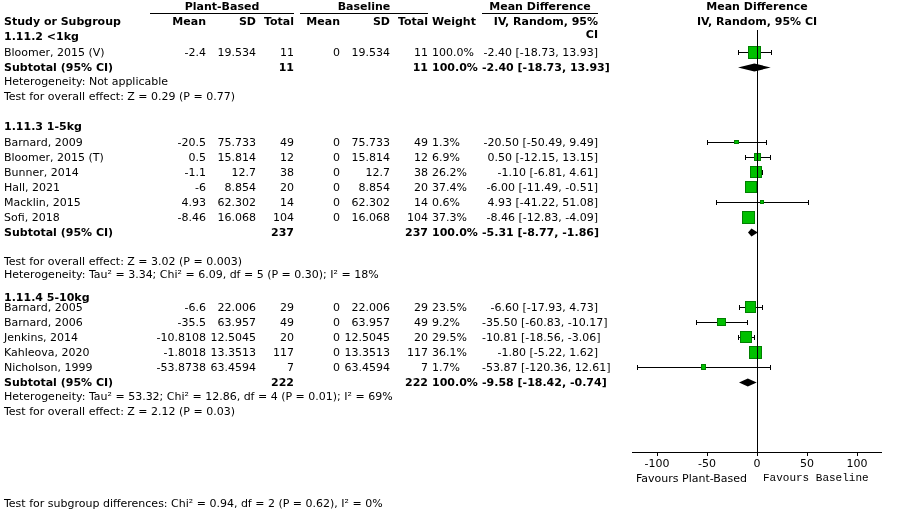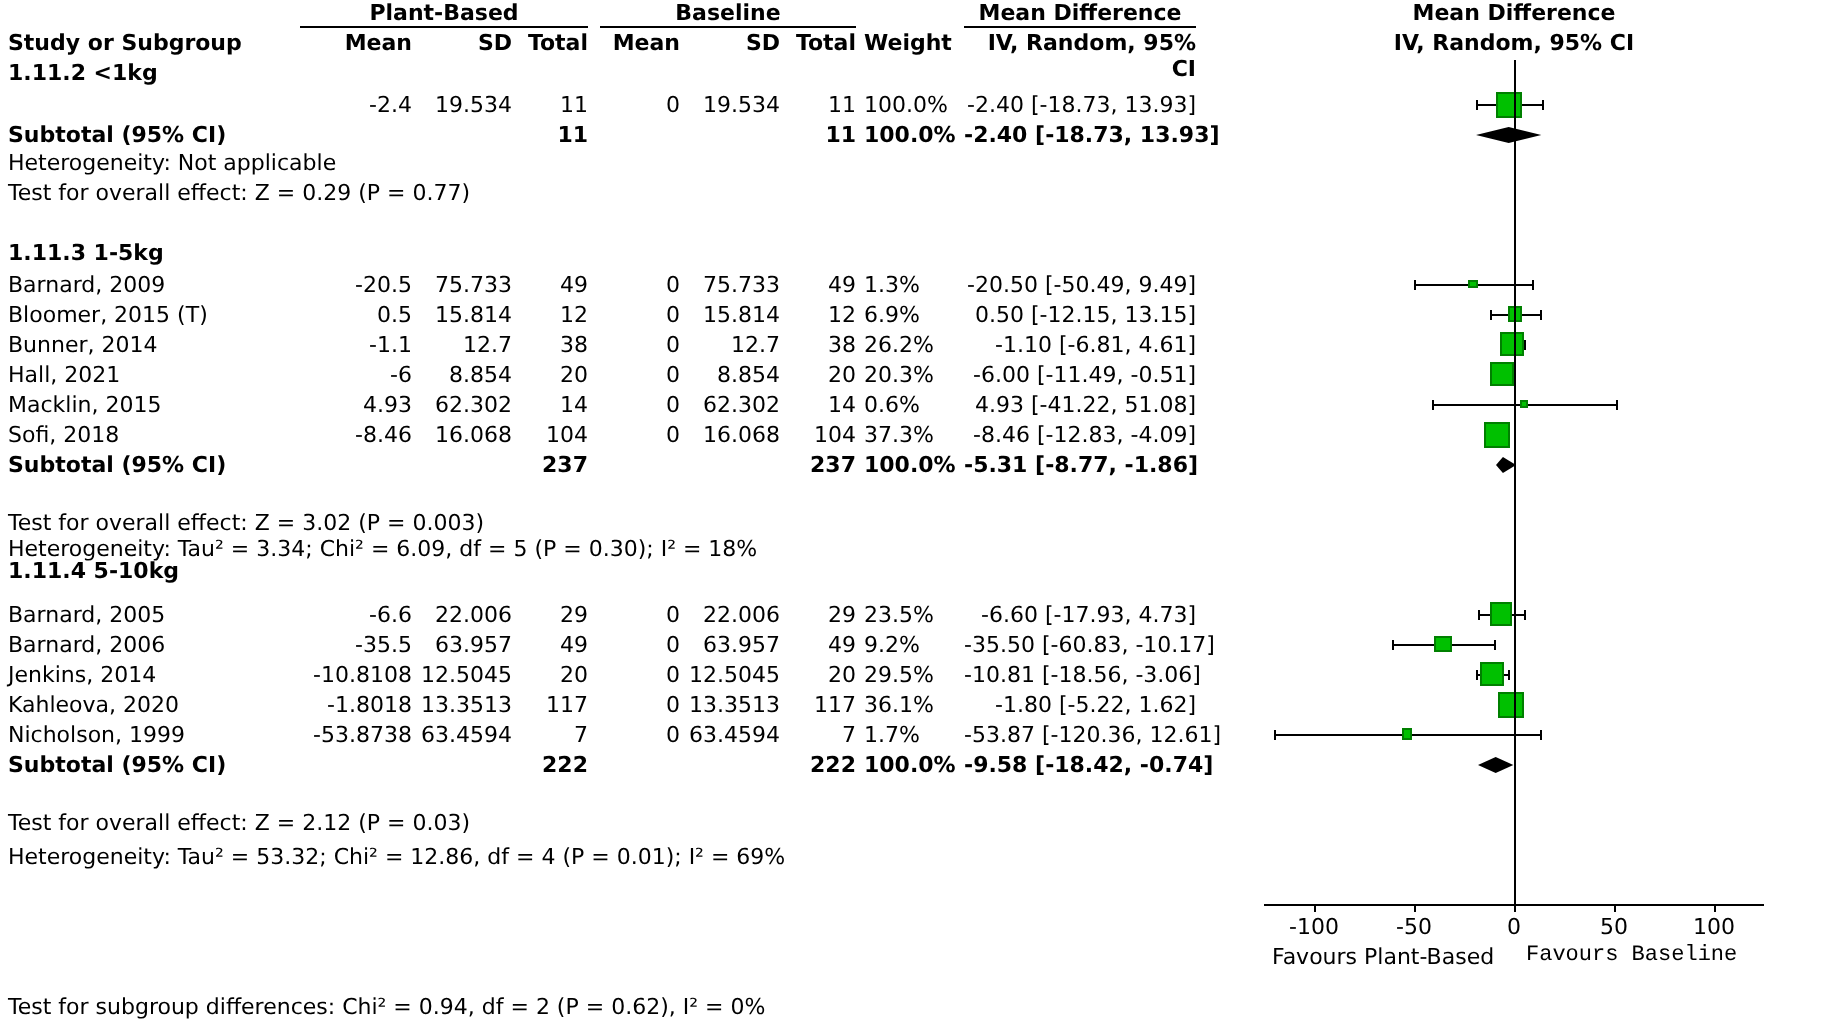--- a/index.html
+++ b/index.html
@@ -171,20 +171,21 @@
       <div class="col-hdr c-btot">Total</div>
       <div class="col-hdr c-wt">Weight</div>
       <div class="col-hdr c-md">IV, Random, 95% CI</div>
     <div class="hdr-rule" style="left: 150px; width: 144px; top: 13px;"></div>
         <div class="hdr-rule" style="left: 300px; width: 128px; top: 13px;"></div>
         <div class="hdr-rule" style="left: 482px; width: 116px; top: 13px;"></div>
       </div>
     <div id="tbl-body">
         <div class="subhdr" style="top: 30px;">1.11.2 &lt;1kg</div>
         <div class="row" style="position: absolute; left: 0px; top: 45px; width: 600px;">
+          <div class="cell c-study">Bloomer, 2015 (V)</div>
           <div class="cell c-pmean">-2.4</div>
           <div class="cell c-psd">19.534</div>
           <div class="cell c-ptot">11</div>
           <div class="cell c-bmean">0</div>
           <div class="cell c-bsd">19.534</div>
           <div class="cell c-btot">11</div>
           <div class="cell c-wt">100.0%</div>
           <div class="cell c-md">-2.40 [-18.73, 13.93]</div>
         </div>
         <div class="row" style="position: absolute; left: 0px; top: 60px; width: 600px;">
@@ -231,21 +232,21 @@
           <div class="cell c-md">-1.10 [-6.81, 4.61]</div>
         </div>
         <div class="row" style="position: absolute; left: 0px; top: 180px; width: 600px;">
           <div class="cell c-study">Hall, 2021</div>
           <div class="cell c-pmean">-6</div>
           <div class="cell c-psd">8.854</div>
           <div class="cell c-ptot">20</div>
           <div class="cell c-bmean">0</div>
           <div class="cell c-bsd">8.854</div>
           <div class="cell c-btot">20</div>
-          <div class="cell c-wt">20.3%</div>
+          <div class="cell c-wt">37.4%</div>
           <div class="cell c-md">-6.00 [-11.49, -0.51]</div>
         </div>
         <div class="row" style="position: absolute; left: 0px; top: 195px; width: 600px;">
           <div class="cell c-study">Macklin, 2015</div>
           <div class="cell c-pmean">4.93</div>
           <div class="cell c-psd">62.302</div>
           <div class="cell c-ptot">14</div>
           <div class="cell c-bmean">0</div>
           <div class="cell c-bsd">62.302</div>
           <div class="cell c-btot">14</div>
@@ -265,21 +266,21 @@
         </div>
         <div class="row" style="position: absolute; left: 0px; top: 225px; width: 600px;">
           <div class="cell c-study b">Subtotal (95% CI)</div>
           <div class="cell c-ptot b">237</div>
           <div class="cell c-btot b">237</div>
           <div class="cell c-wt b">100.0%</div>
           <div class="cell c-md b">-5.31 [-8.77, -1.86]</div>
         </div>
         <div class="note" style="top: 224px; margin-top: 44px;">Heterogeneity: Tau² = 3.34; Chi² = 6.09, df = 5 (P = 0.30); I² = 18%</div>
         <div class="note" style="top: 255px;">Test for overall effect: Z = 3.02 (P = 0.003)</div>
-        <div class="subhdr" style="top: 279px; text-align: center;">1.11.4 5-10kg</div>
+        <div class="subhdr" style="top: 291px; text-align: center;">1.11.4 5-10kg</div>
         <div class="row" style="position: absolute; left: 0px; top: 300px; width: 600px;">
           <div class="cell c-study">Barnard, 2005</div>
           <div class="cell c-pmean">-6.6</div>
           <div class="cell c-psd">22.006</div>
           <div class="cell c-ptot">29</div>
           <div class="cell c-bmean">0</div>
           <div class="cell c-bsd">22.006</div>
           <div class="cell c-btot">29</div>
           <div class="cell c-wt">23.5%</div>
           <div class="cell c-md">-6.60 [-17.93, 4.73]</div>
@@ -328,21 +329,21 @@
           <div class="cell c-wt">1.7%</div>
           <div class="cell c-md">-53.87 [-120.36, 12.61]</div>
         </div>
         <div class="row" style="position: absolute; left: 0px; top: 375px; width: 600px;">
           <div class="cell c-study b">Subtotal (95% CI)</div>
           <div class="cell c-ptot b">222</div>
           <div class="cell c-btot b">222</div>
           <div class="cell c-wt b">100.0%</div>
           <div class="cell c-md b">-9.58 [-18.42, -0.74]</div>
         </div>
-        <div class="note" style="top: 390px; margin-top: 32px;">Heterogeneity: Tau² = 53.32; Chi² = 12.86, df = 4 (P = 0.01); I² = 69%</div>
+        <div class="note" style="top: 390px;">Heterogeneity: Tau² = 53.32; Chi² = 12.86, df = 4 (P = 0.01); I² = 69%</div>
         <div class="note" style="top: 405px;">Test for overall effect: Z = 2.12 (P = 0.03)</div>
       </div>
   </div>
 
   <div id="plot">
     <div class="plot-hdr" style="top:0px;">Mean Difference</div>
     <div class="plot-hdr" style="top:15px;">IV, Random, 95% CI</div>
     <div id="plot-body">
         <div class="ci" style="left: 138.27px; top: 52px; width: 32.66px;"></div>
         <div class="cap" style="left: 138.27px; top: 50px;"></div>

